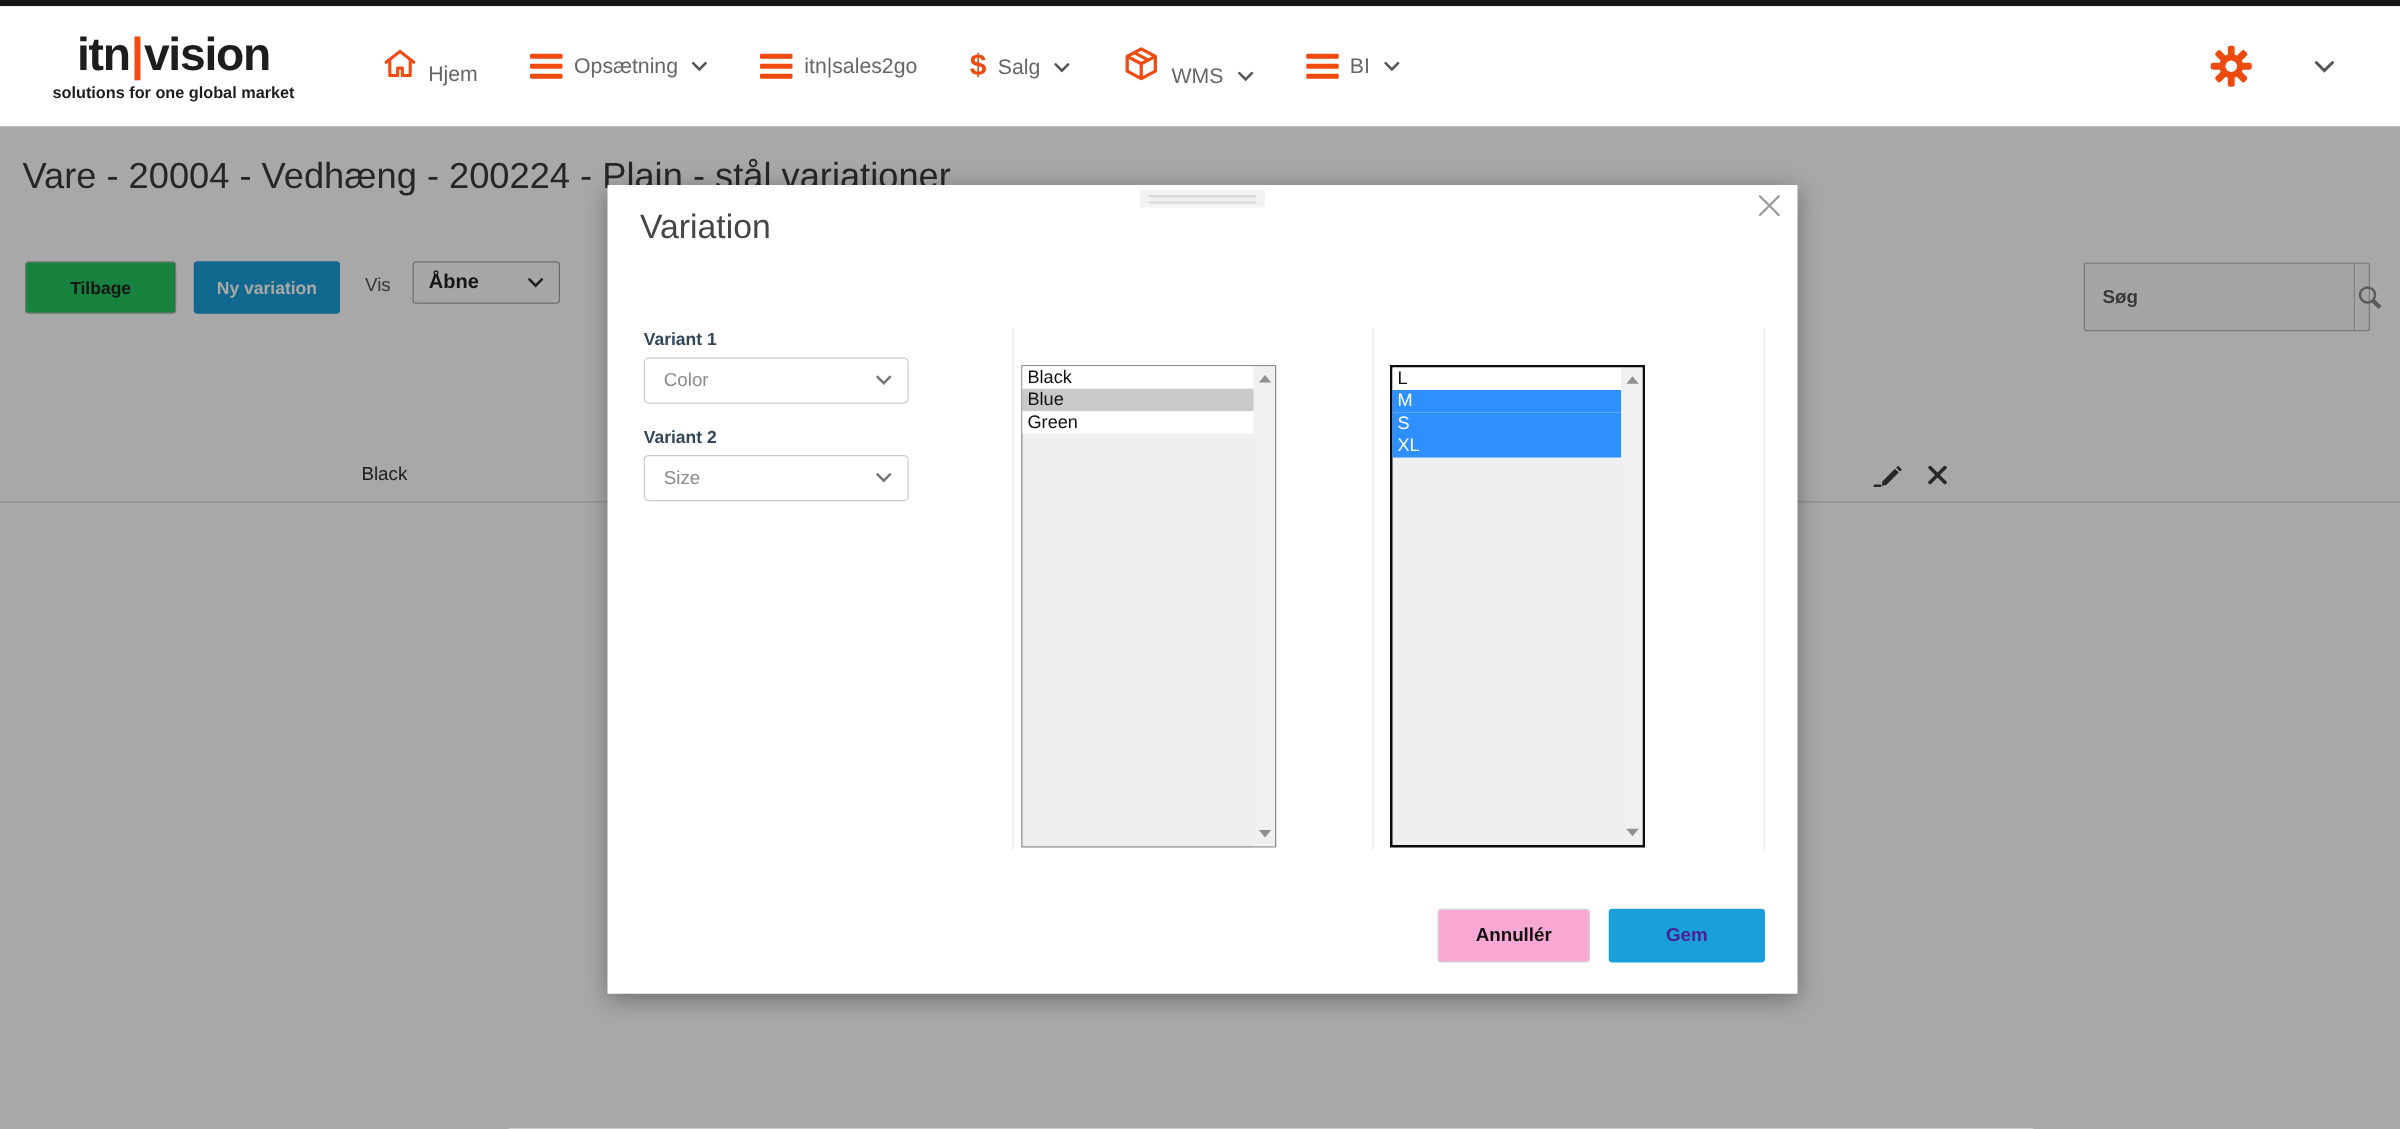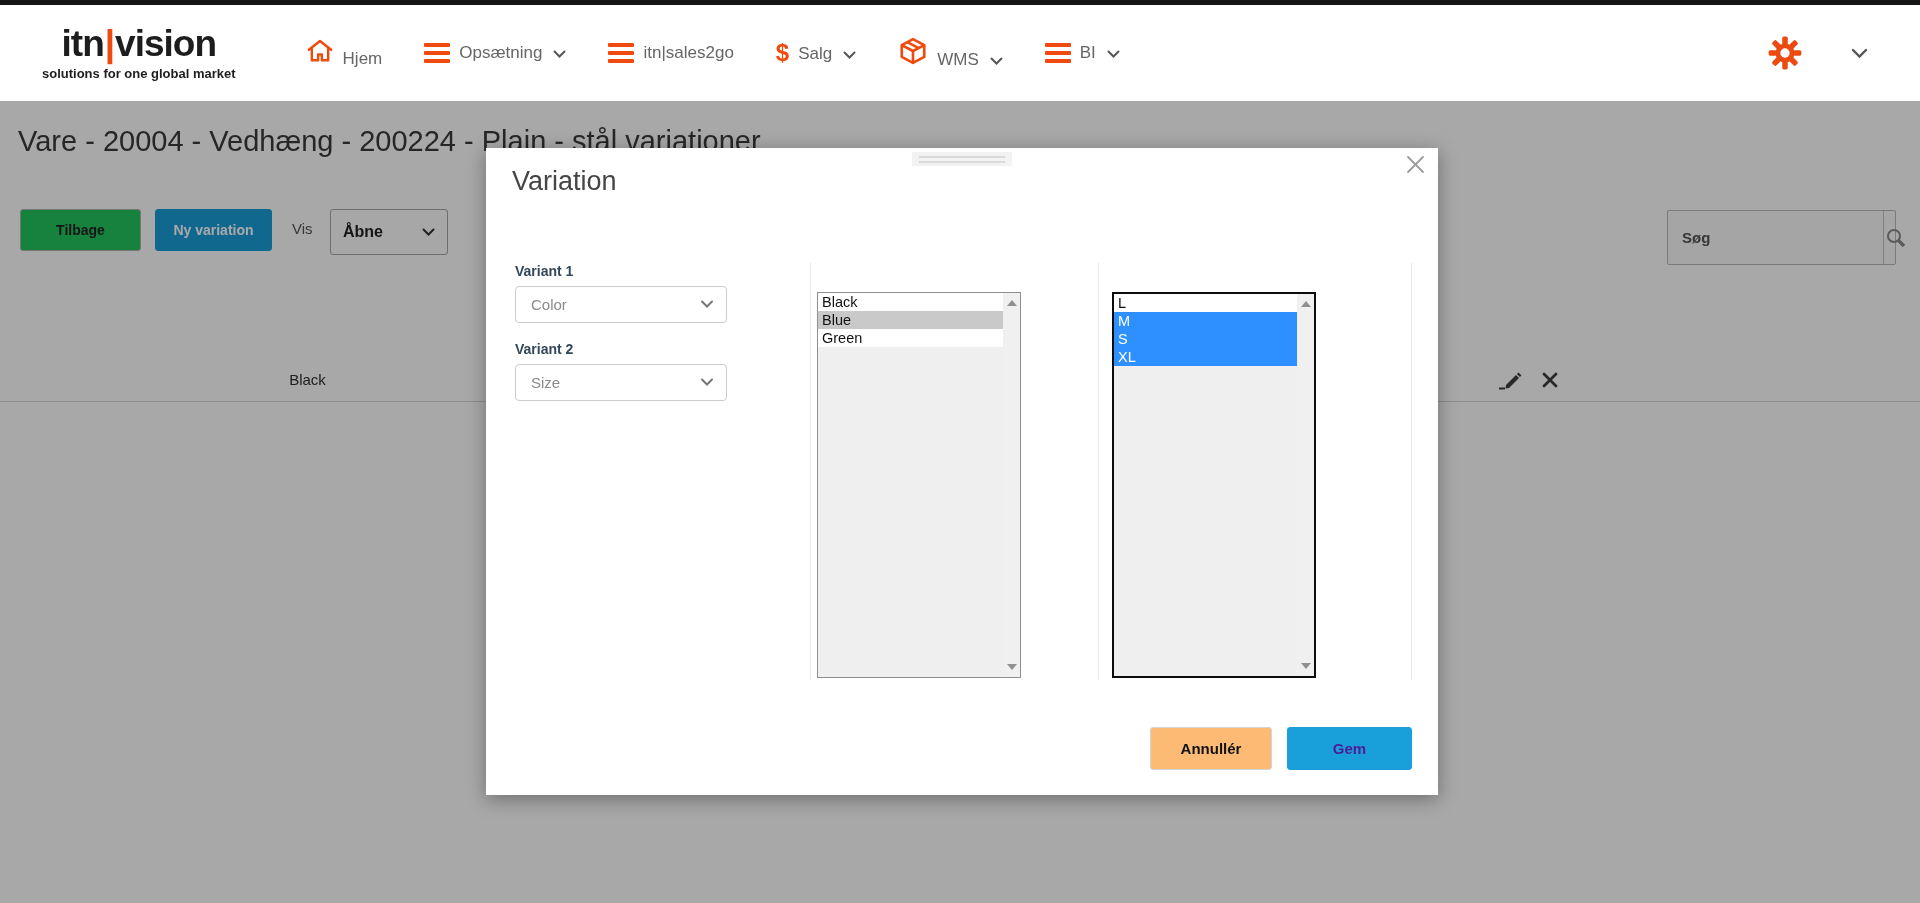--- a/index.html
+++ b/index.html
@@ -31,21 +31,21 @@
   .btn { border-radius:3px; font-weight:700; font-size:14px; cursor:pointer;
          display:flex; align-items:center; justify-content:center; }
   .btn-back { position:absolute; left:20px; top:0; width:121px; height:42px;
               background:#22c55e; border:1px solid #b4b4b4; color:#222; }
   .btn-new { position:absolute; left:155px; top:0; width:117px; height:42px;
              background:#1b9fd8; border:1px solid #1b9fd8; color:#fff; }
   .vis-label { position:absolute; left:292px; top:11px; font-size:15px; color:#555; }
   .fake-select { background:#fdfdfd; border:1px solid #a8a8a8; border-radius:3px;
                  display:flex; align-items:center; justify-content:space-between;
                  padding:0 12px; cursor:pointer; }
-  .view-select { position:absolute; left:330px; top:0; width:118px; height:46px; }
+  .view-select { position:absolute; left:330px; top:0; width:118px; height:34px; }
   .view-select .val { font-weight:700; font-size:16px; color:#222; }
   .searchbox { position:absolute; left:1667px; top:1px; width:229px; height:55px;
                border:1px solid #b9b9b9; border-radius:2px; background:#fbfbfb; display:flex; }
   .searchbox input { flex:1; border:none; outline:none; background:transparent;
                      font-weight:700; font-size:15px; color:#555; padding-left:14px;
                      font-family:"Liberation Sans", sans-serif; }
   .searchbox input::placeholder { color:#555; opacity:1; }
   .search-btn { width:48px; border-left:1px solid #c4c4c4; display:flex; align-items:center;
                 justify-content:center; cursor:pointer; }
 
@@ -91,21 +91,21 @@
   .lb-item.sel-active { background:#2e90ff; color:#fff; }
   .lb-scroll { position:absolute; right:0; top:0; bottom:0; width:17px; background:#f0f0f0; }
   .arr { position:absolute; left:4px; width:0; height:0; border-left:5px solid transparent;
          border-right:5px solid transparent; cursor:pointer; }
   .arr-up { top:7px; border-bottom:6px solid #909090; }
   .arr-down { bottom:7px; border-top:6px solid #909090; }
 
   .modal-footer-btn { position:absolute; height:43px; border-radius:3px; font-weight:700;
                       font-size:15px; display:flex; align-items:center; justify-content:center;
                       cursor:pointer; }
-  .btn-cancel { left:664px; top:579px; width:122px; background:#fdba74;
+  .btn-cancel { left:664px; top:579px; width:122px; background:#f9a8d4;
                 border:1px solid #d4d4d4; color:#111; }
   .btn-save { left:801px; top:579px; width:125px; background:#19a0db; border:1px solid #19a0db;
               color:#4c1d95; }
 </style>
 </head>
 <body>
 
 <div class="screen">
 
   <div class="top-strip"></div>

